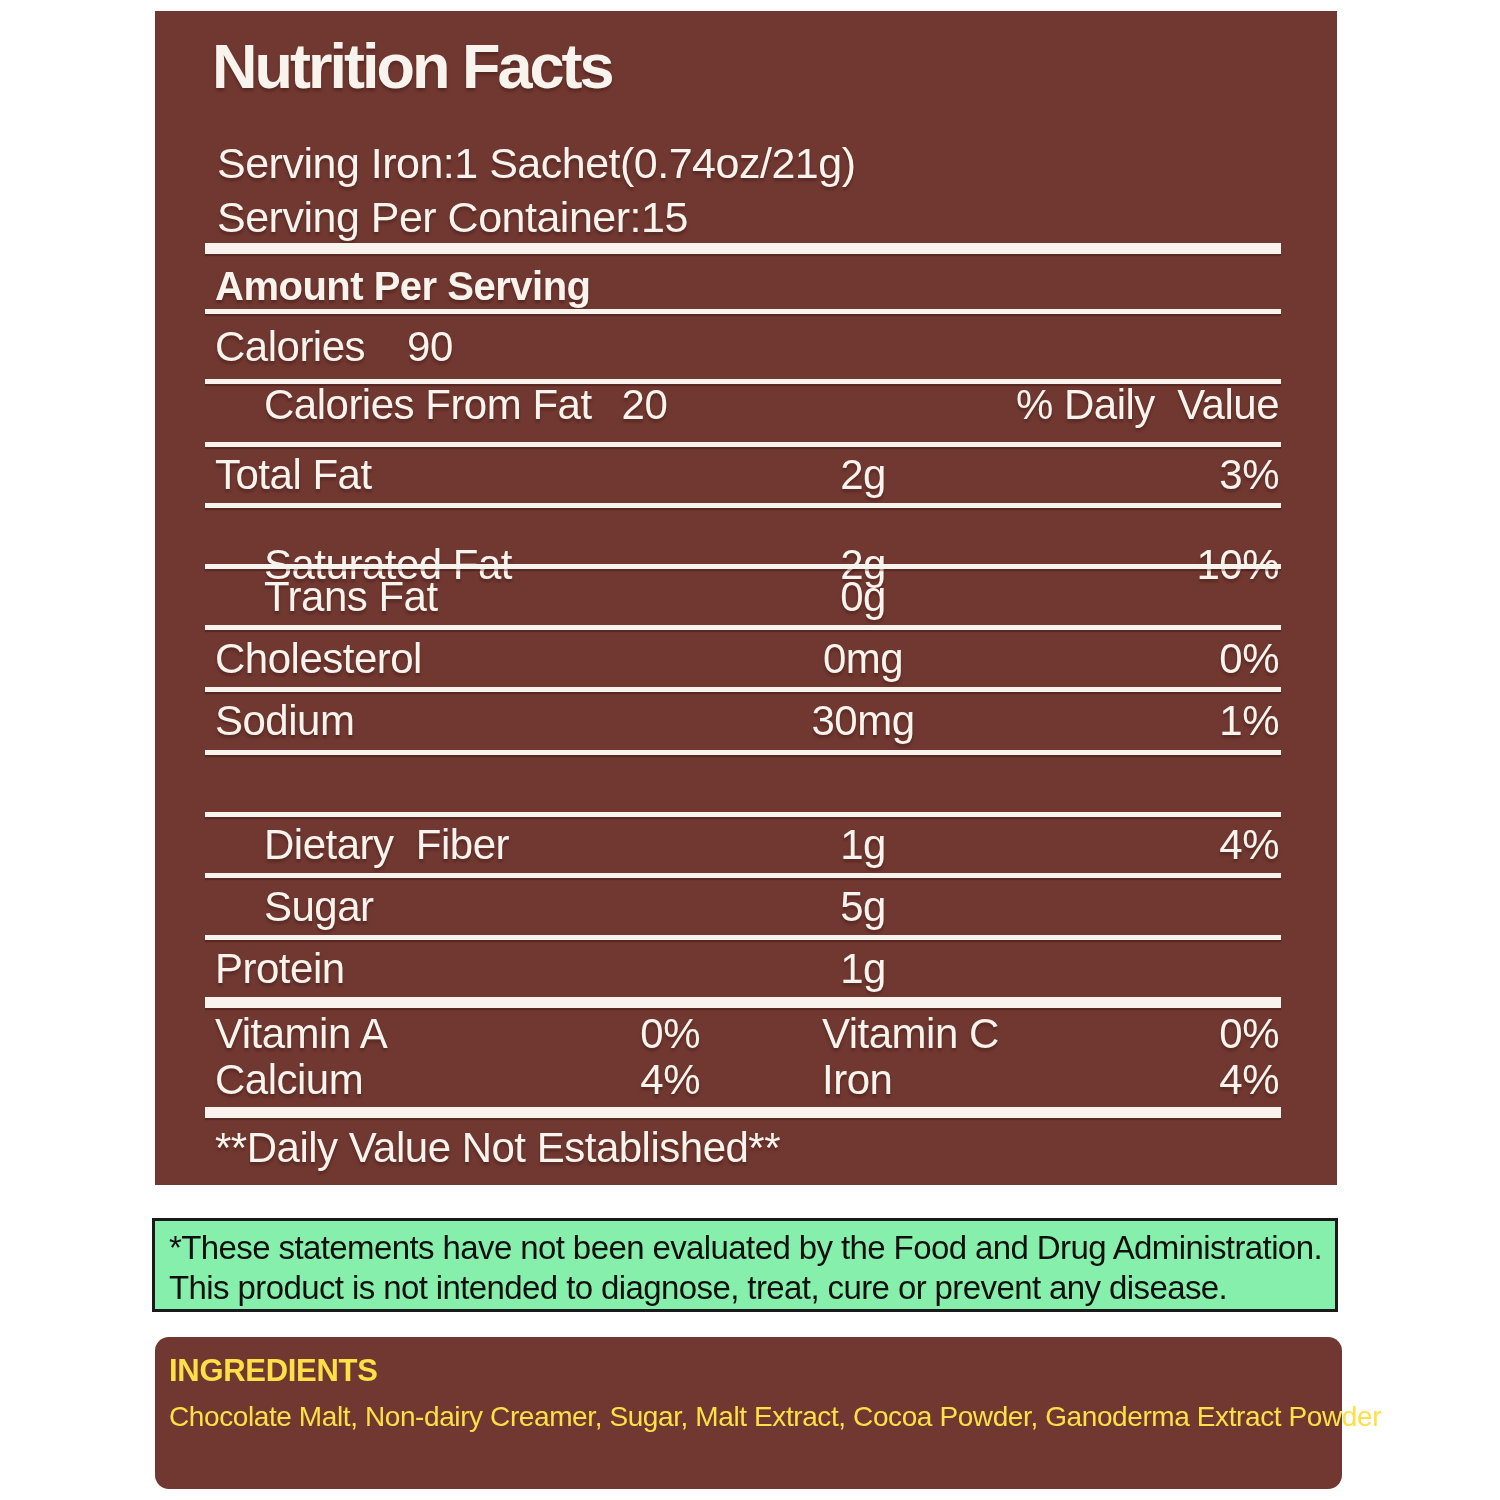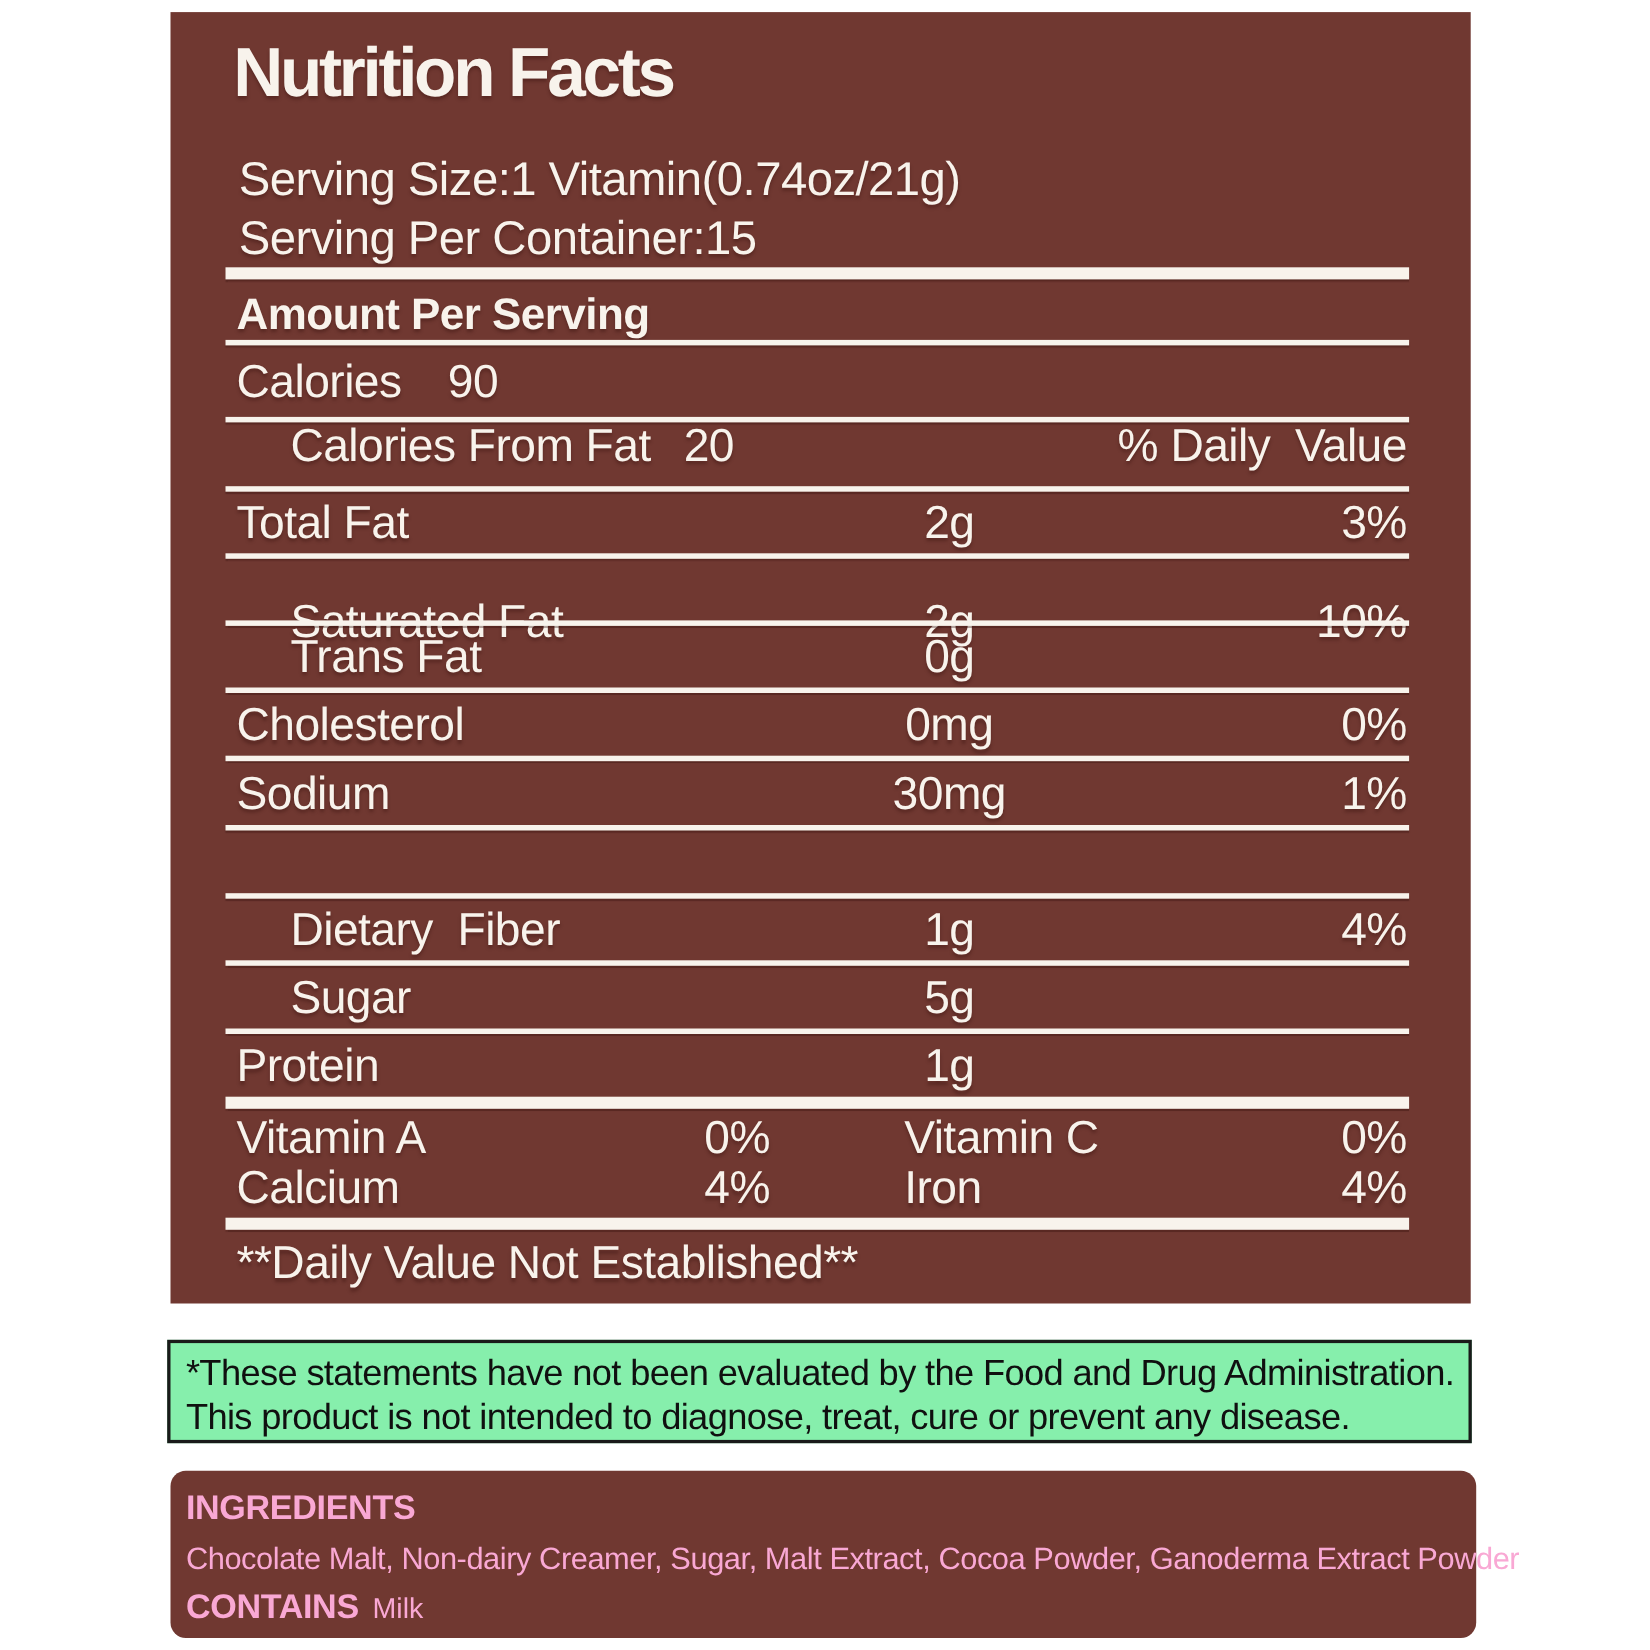--- a/index.html
+++ b/index.html
@@ -38,36 +38,36 @@
 
   
   .disclaimer{position:absolute;left:152px;top:1218px;width:1186px;height:94px;
               box-sizing:border-box;border:3px solid #1a1a1a;background:#86efac;
               padding:7px 0 0 14px;}
   .disclaimer div{font-size:33px;line-height:40px;letter-spacing:-.6px;color:#101010;white-space:pre;}
 
   
   .ingr{position:absolute;left:155px;top:1337px;width:1187px;height:152px;
         background:#703831;border-radius:14px;box-sizing:border-box;padding:16px 12px 0 14px;}
-  .ingr *{color:#f9a8d4;}
+  .ingr *{color:#fde047;}
   .ingr-h{font-size:31px;font-weight:700;letter-spacing:-.3px;}
   .ingr-list{margin-top:12px;font-size:28px;letter-spacing:-.4px;white-space:pre;}
   .contains{margin-top:10px;}
   .contains-l{font-size:31px;font-weight:700;letter-spacing:-.3px;}
   .contains-v{font-size:26px;margin-left:8px;}
 </style>
 </head>
 <body>
 
 <div class="page">
 
   <section class="nf">
 
     <h1 class="nf-title txt">Nutrition Facts</h1>
-    <div class="serv txt" style="top:128px">Serving Size:1 Vitamin(0.74oz/21g)</div>
+    <div class="serv txt" style="top:128px">Serving Iron:1 Sachet(0.74oz/21g)</div>
     <div class="serv txt" style="top:182px">Serving Per Container:15</div>
 
     <div class="bar" style="top:232px"></div>
 
     <div class="row aps" style="top:246px;height:58px">
       <span class="lbl txt">Amount Per Serving</span>
     </div>
     <div class="rule" style="top:298px"></div>
 
     <div class="row" style="top:304px;height:64px">
@@ -160,19 +160,15 @@
   </section>
 
   <section class="disclaimer">
     <div>*These statements have not been evaluated by the Food and Drug Administration.</div>
     <div>This product is not intended to diagnose, treat, cure or prevent any disease.</div>
   </section>
 
   <section class="ingr">
     <div class="ingr-h txt">INGREDIENTS</div>
     <div class="ingr-list txt">Chocolate Malt, Non-dairy Creamer, Sugar, Malt Extract, Cocoa Powder, Ganoderma Extract Powder</div>
-    <div class="contains">
-      <span class="contains-l txt">CONTAINS</span>
-      <span class="contains-v txt">Milk</span>
-    </div>
   </section>
 
 </div>
 
 </body></html>

